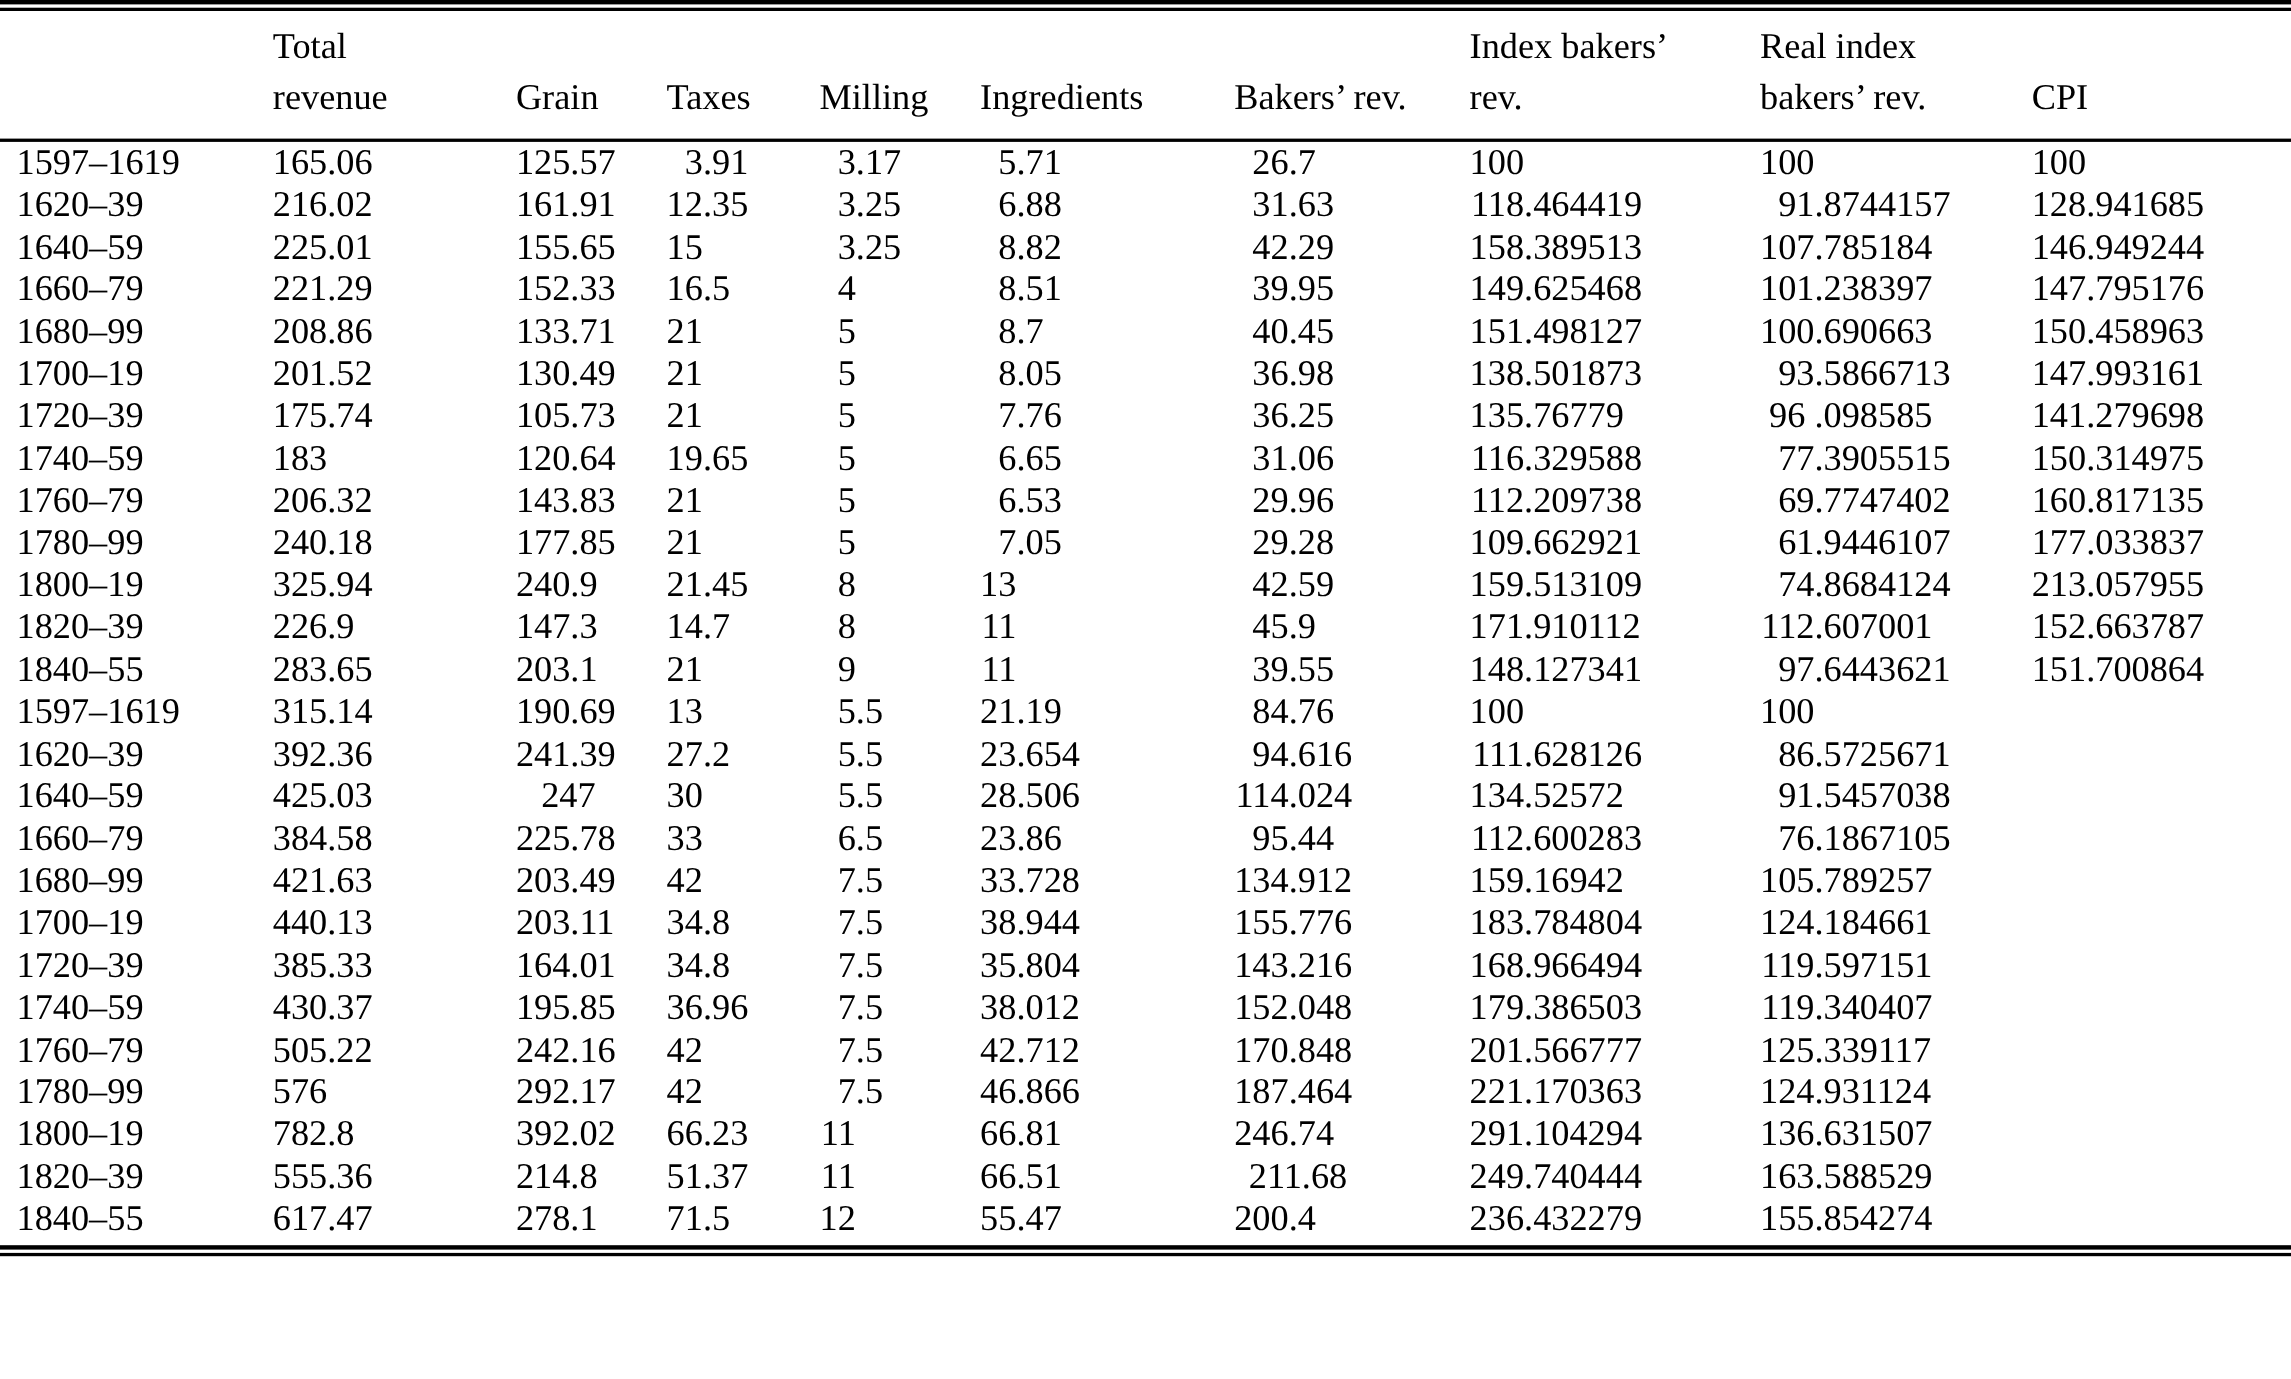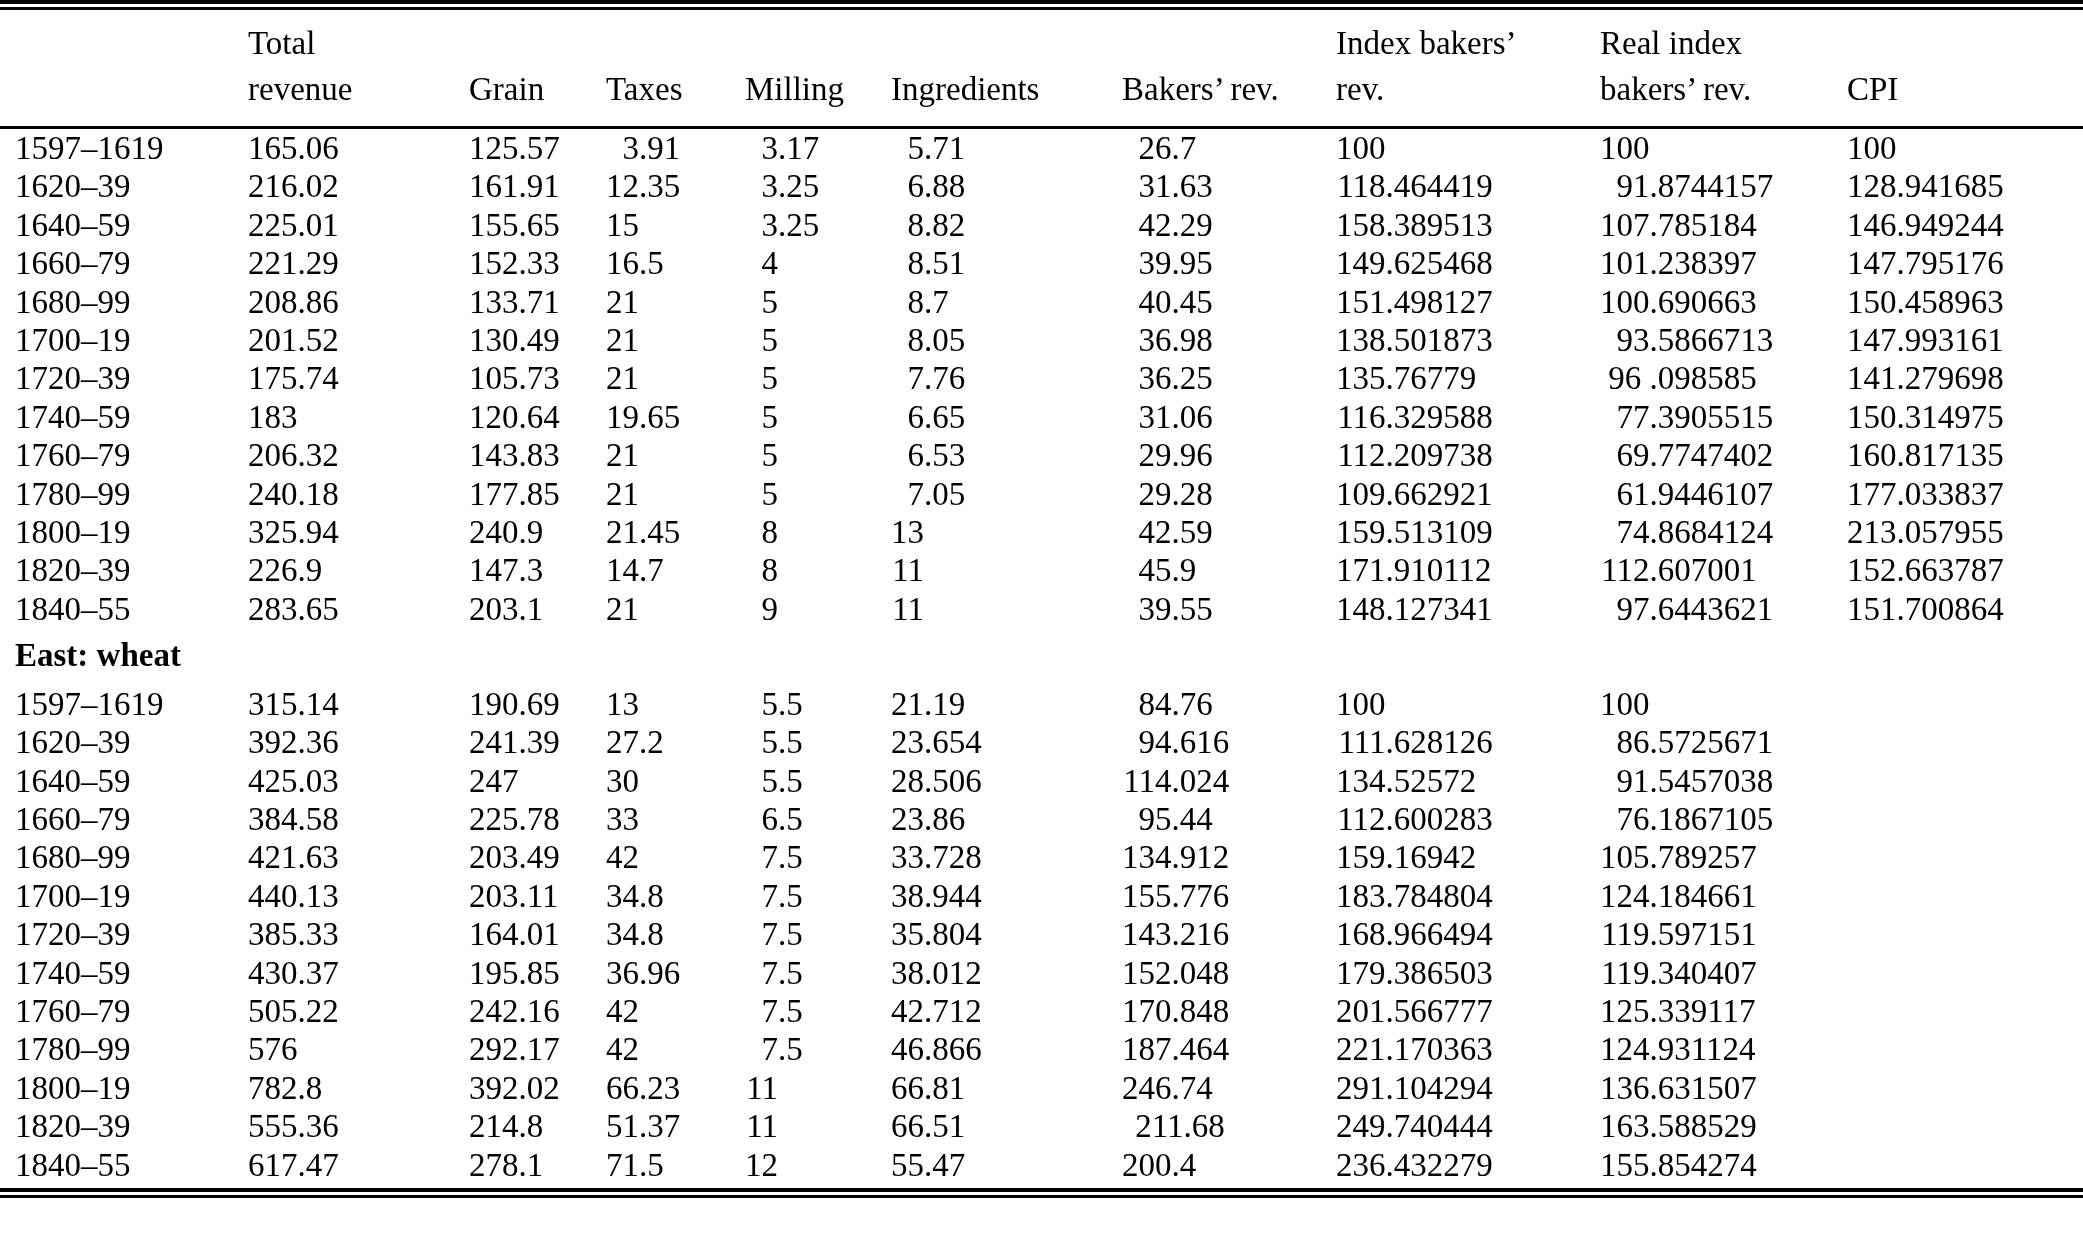--- a/index.html
+++ b/index.html
@@ -257,23 +257,20 @@
           <td><span class="ip" style="width: 3ch;">203</span><span class="fp">.1</span></td>
           <td><span class="ip" style="width: 2ch;">21</span><span class="fp"></span></td>
           <td><span class="ip" style="width: 2ch;">9</span><span class="fp"></span></td>
           <td><span class="ip" style="width: 2ch;">11</span><span class="fp"></span></td>
           <td><span class="ip" style="width: 3ch;">39</span><span class="fp">.55</span></td>
           <td><span class="ip" style="width: 3ch;">148</span><span class="fp">.127341</span></td>
           <td><span class="ip" style="width: 3ch;">97</span><span class="fp">.6443621</span></td>
           <td><span class="ip" style="width: 3ch;">151</span><span class="fp">.700864</span></td>
         </tr>
         <tr>
-          <th colspan="10" class="section-label">East: wheat</th>
-        </tr>
-        <tr>
           <td class="period">1597–1619</td>
           <td><span class="ip" style="width: 3ch;">315</span><span class="fp">.14</span></td>
           <td><span class="ip" style="width: 3ch;">190</span><span class="fp">.69</span></td>
           <td><span class="ip" style="width: 2ch;">13</span><span class="fp"></span></td>
           <td><span class="ip" style="width: 2ch;">5</span><span class="fp">.5</span></td>
           <td><span class="ip" style="width: 2ch;">21</span><span class="fp">.19</span></td>
           <td><span class="ip" style="width: 3ch;">84</span><span class="fp">.76</span></td>
           <td><span class="ip" style="width: 3ch;">100</span><span class="fp"></span></td>
           <td><span class="ip" style="width: 3ch;">100</span><span class="fp"></span></td>
           <td></td>
@@ -286,21 +283,21 @@
           <td><span class="ip" style="width: 2ch;">5</span><span class="fp">.5</span></td>
           <td><span class="ip" style="width: 2ch;">23</span><span class="fp">.654</span></td>
           <td><span class="ip" style="width: 3ch;">94</span><span class="fp">.616</span></td>
           <td><span class="ip" style="width: 3ch;">111</span><span class="fp">.628126</span></td>
           <td><span class="ip" style="width: 3ch;">86</span><span class="fp">.5725671</span></td>
           <td></td>
         </tr>
         <tr>
           <td class="period">1640–59</td>
           <td><span class="ip" style="width: 3ch;">425</span><span class="fp">.03</span></td>
-          <td><span class="ip" style="width: 3ch;">247</span><span class="fp"></span></td>
+          <td><span class="ip" style="width: 3ch; margin-left: 23px;">247</span><span class="fp"></span></td>
           <td><span class="ip" style="width: 2ch;">30</span><span class="fp"></span></td>
           <td><span class="ip" style="width: 2ch;">5</span><span class="fp">.5</span></td>
           <td><span class="ip" style="width: 2ch;">28</span><span class="fp">.506</span></td>
           <td><span class="ip" style="width: 3ch;">114</span><span class="fp">.024</span></td>
           <td><span class="ip" style="width: 3ch;">134</span><span class="fp">.52572</span></td>
           <td><span class="ip" style="width: 3ch;">91</span><span class="fp">.5457038</span></td>
           <td></td>
         </tr>
         <tr>
           <td class="period">1660–79</td>

